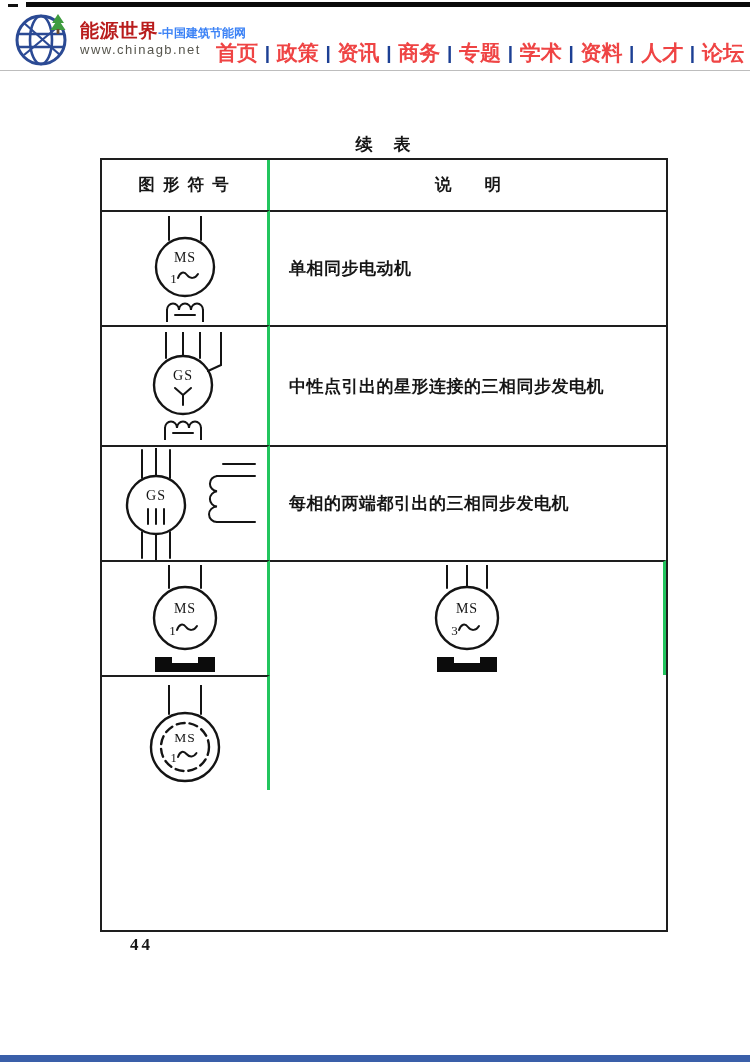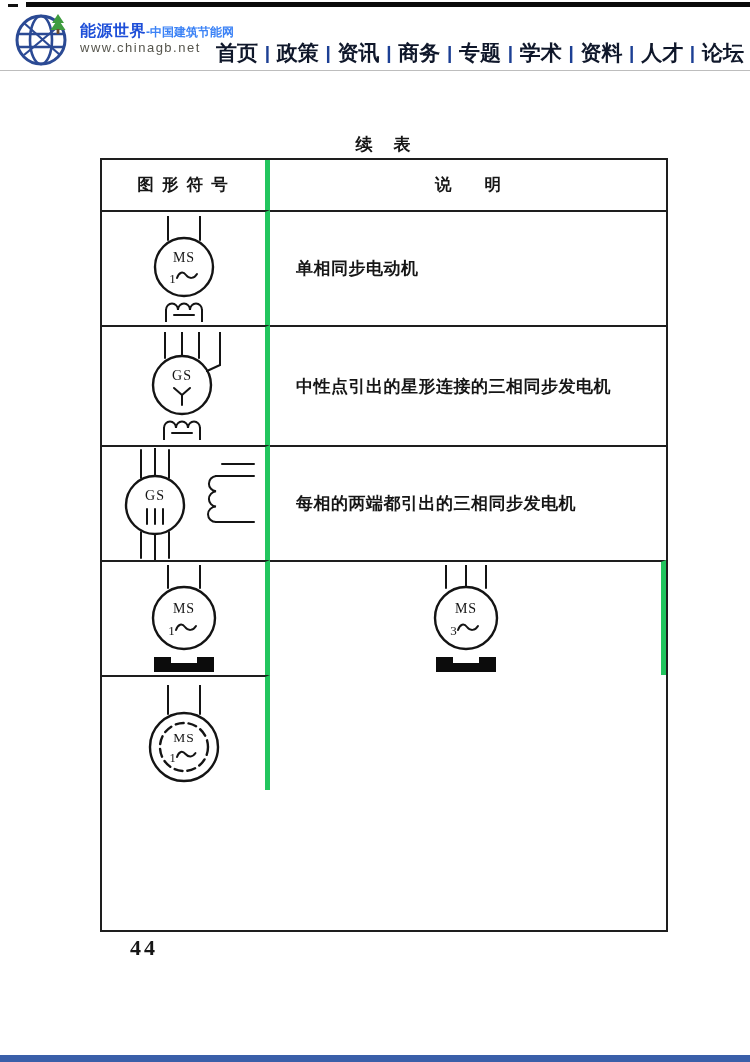--- a/index.html
+++ b/index.html
@@ -8,48 +8,48 @@
     overflow:hidden;font-family:"Liberation Sans",sans-serif;margin:0 auto;
   }
   
   .top-black-bar{position:absolute;left:26px;top:2px;right:0;height:5px;background:#0a0a0a;}
   .top-black-speck{position:absolute;left:8px;top:4px;width:10px;height:3px;background:#111;}
   
   .site-header{position:absolute;left:0;top:7px;width:750px;height:63px;}
   .logo{position:absolute;left:14px;top:3px;display:flex;align-items:center;text-decoration:none;cursor:pointer;}
   .logo-text{margin-left:4px;line-height:1.15;}
   .brand-line{white-space:nowrap;}
-  .brand-bold{font-size:16px;font-weight:bold;color:#1d4ed8;letter-spacing:.5px;}
+  .brand-bold{font-size:19px;font-weight:bold;color:#b91c1c;letter-spacing:.5px;}
   .brand-suffix{font-size:12px;font-weight:bold;color:#3b82f6;}
   .site-url{font-size:13px;color:#56554d;letter-spacing:1.5px;margin-top:1px;}
   .main-nav{
     position:absolute;left:216px;right:6px;top:32px;display:flex;align-items:baseline;
     justify-content:space-between;font-weight:bold;font-size:21px;color:#1c3f94;
   }
-  .main-nav a{color:#0f172a;text-decoration:none;cursor:pointer;white-space:nowrap;}
+  .main-nav a{color:#ef4444;text-decoration:none;cursor:pointer;white-space:nowrap;}
   .main-nav .sep{color:#1c3f94;font-weight:600;font-size:19px;transform:translateY(-1px);}
   .header-rule{position:absolute;left:0;top:70px;width:750px;height:0;border-top:1px solid #bdbdbd;}
   
   .doc{position:absolute;left:0;top:71px;width:750px;bottom:7px;background:#fff;
        font-family:"Liberation Serif","DejaVu Serif",serif;color:#161616;}
   .doc-caption{position:absolute;left:100px;top:62px;width:568px;text-align:center;
        font-size:17px;font-weight:bold;letter-spacing:2px;}
   .sym-table{
     position:absolute;left:100px;top:87px;width:568px;box-sizing:border-box;
     border:2px solid #1e1e1e;display:grid;grid-template-columns:168px 1fr;
     grid-template-rows:50px 115px 120px 115px 115px 115px 140px;
   }
   .cell{box-sizing:border-box;display:flex;align-items:center;justify-content:center;}
-  .cell.cl{border-right:5px solid #22c55e;}
+  .cell.cl{border-right:3px solid #22c55e;}
   .cell.bt{border-top:2px solid #1e1e1e;}
   .hdr{font-size:16.5px;font-weight:bold;}
   .hdr-sym{letter-spacing:2px;}
-  .desc{justify-content:flex-start;padding-left:26px;font-size:17px;font-weight:600;
+  .desc{justify-content:flex-start;padding-left:19px;font-size:17px;font-weight:600;
         letter-spacing:.5px;white-space:nowrap;}
-  .page-number{position:absolute;left:130px;top:864px;font-size:22px;font-weight:600;letter-spacing:3px;}
+  .page-number{position:absolute;left:130px;top:864px;font-size:17px;font-weight:600;letter-spacing:3px;}
   
   .sym{display:block;}
   .sym path,.sym circle,.sym line{fill:none;stroke:#141414;stroke-width:2;stroke-linecap:round;}
   .sym circle{stroke-width:2.4;}
   .sym .fill{fill:#0c0c0c;stroke:none;}
   .sym text{fill:#141414;stroke:none;font-family:"Liberation Serif","DejaVu Serif",serif;
             text-anchor:middle;letter-spacing:1px;}
   
   .footer-bar{position:absolute;left:0;bottom:0;width:750px;height:7px;background:#3a5fa9;}
 </style>

